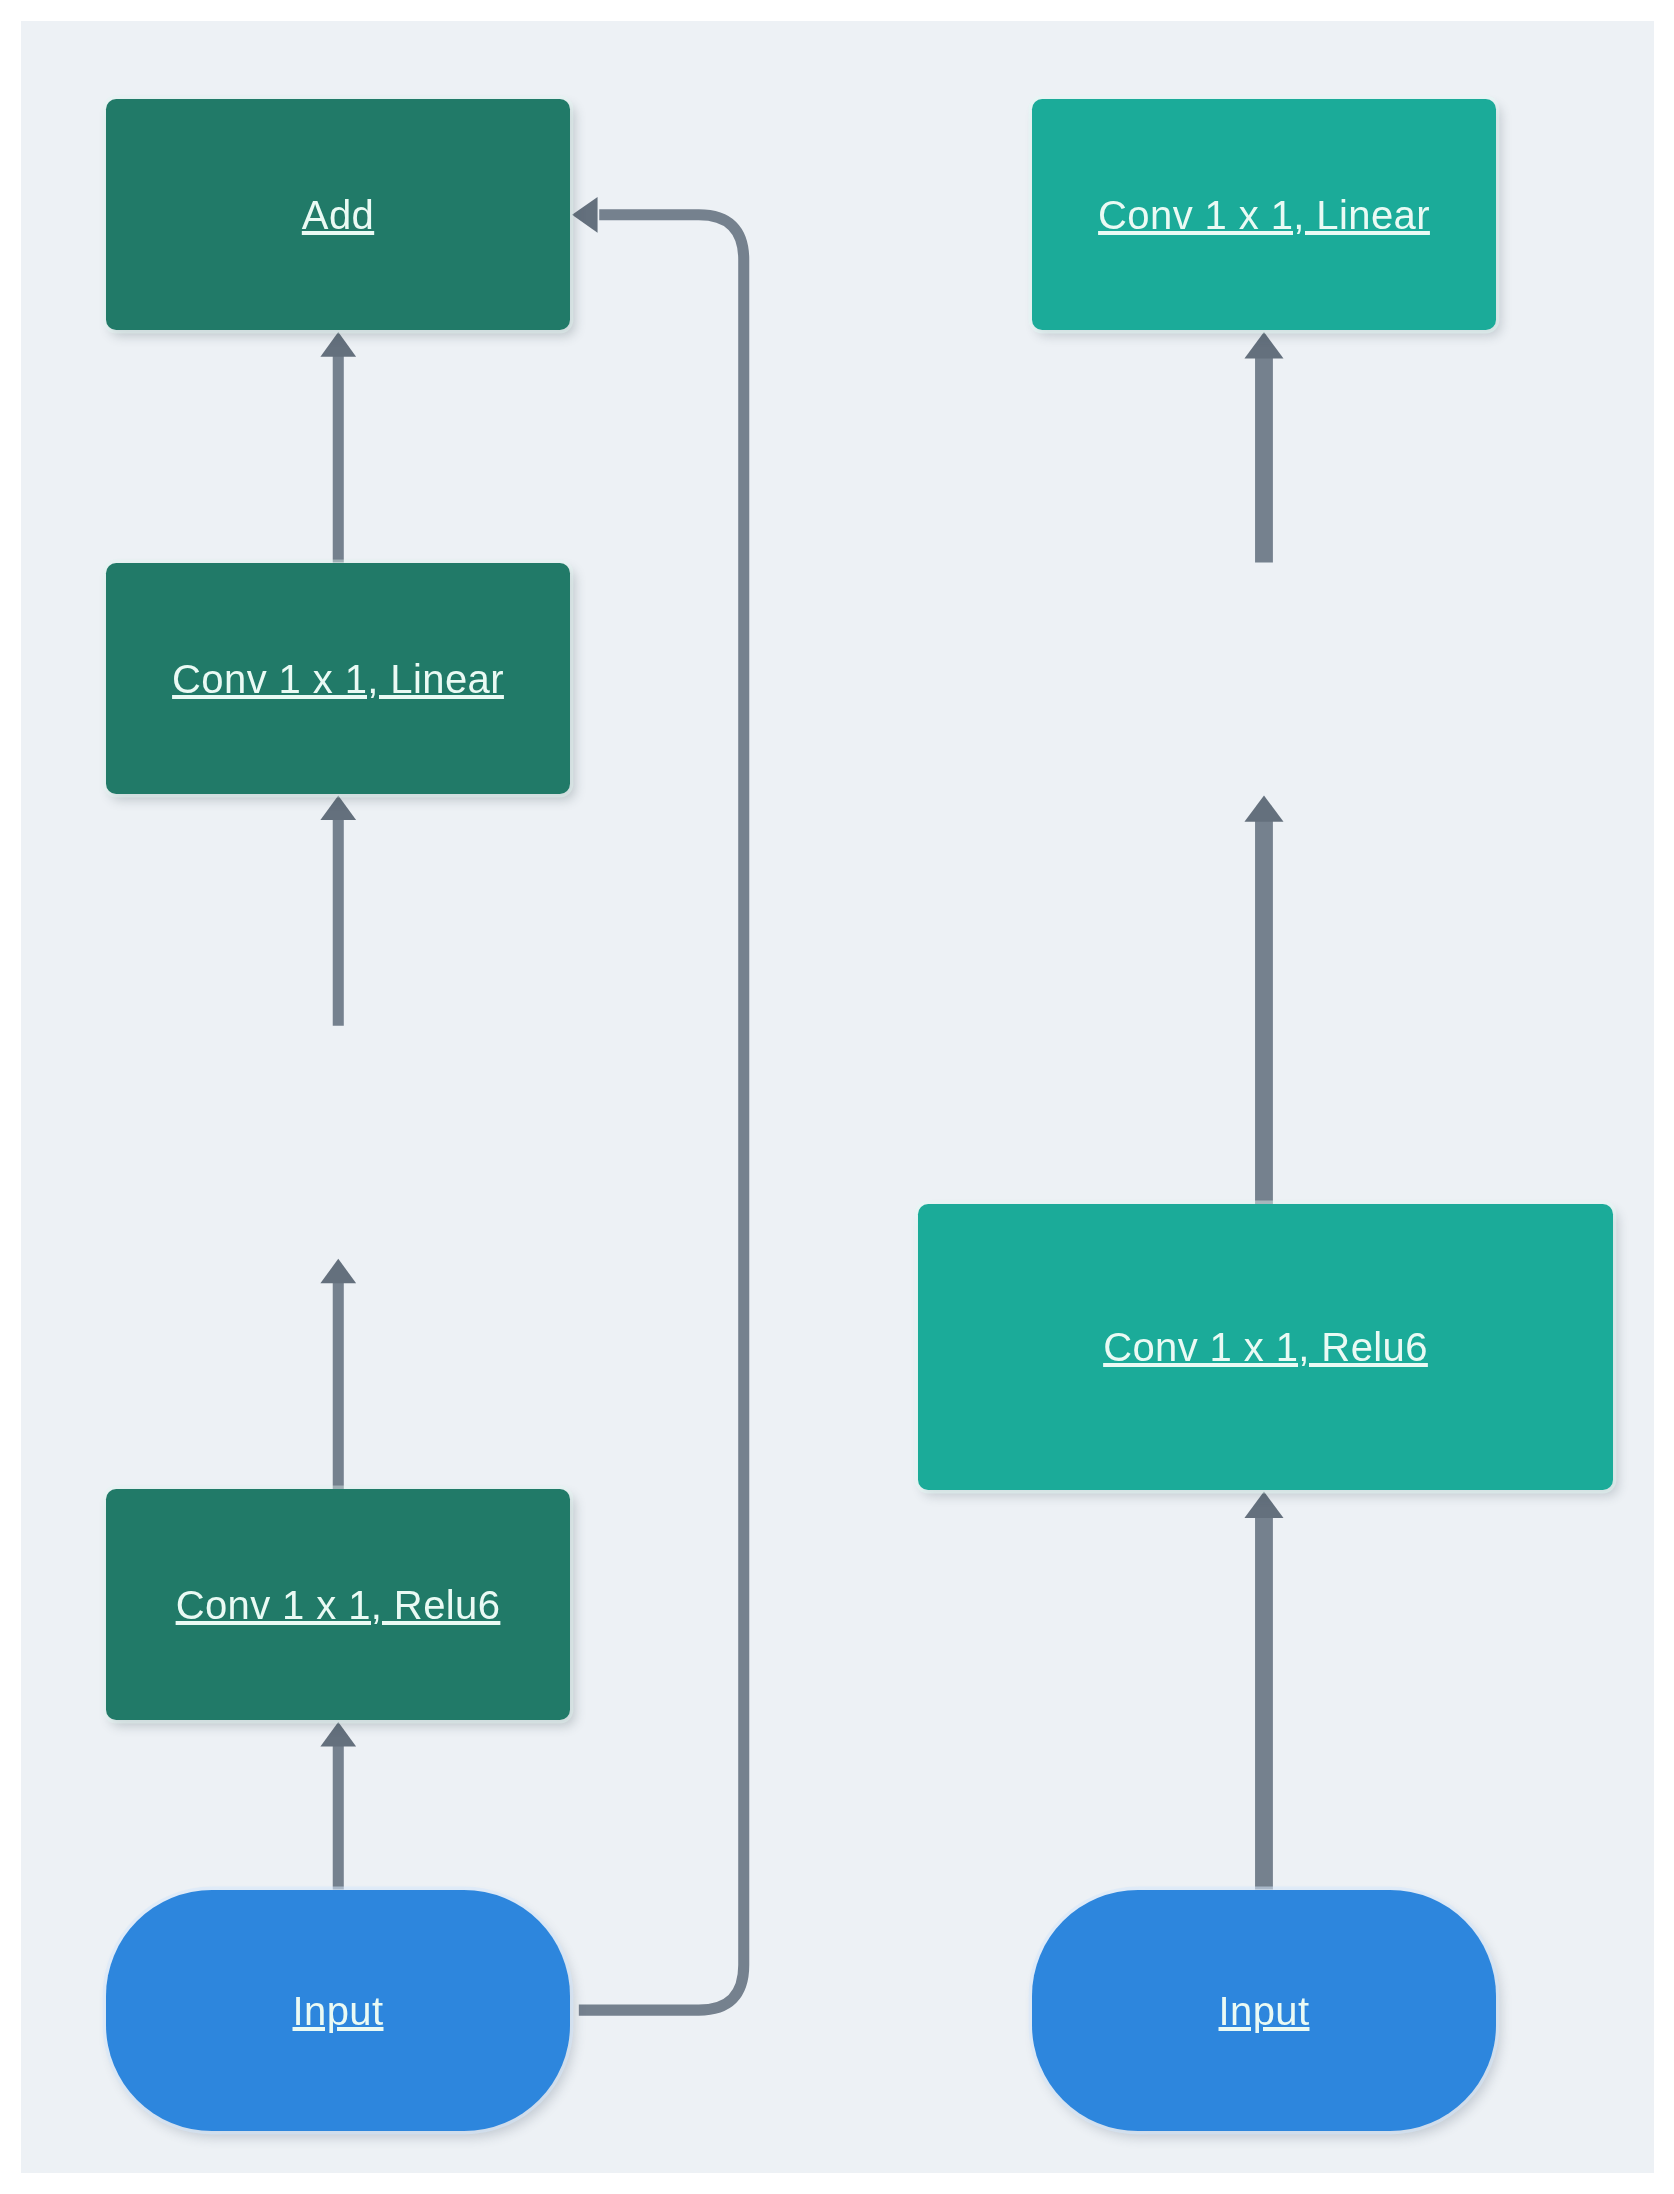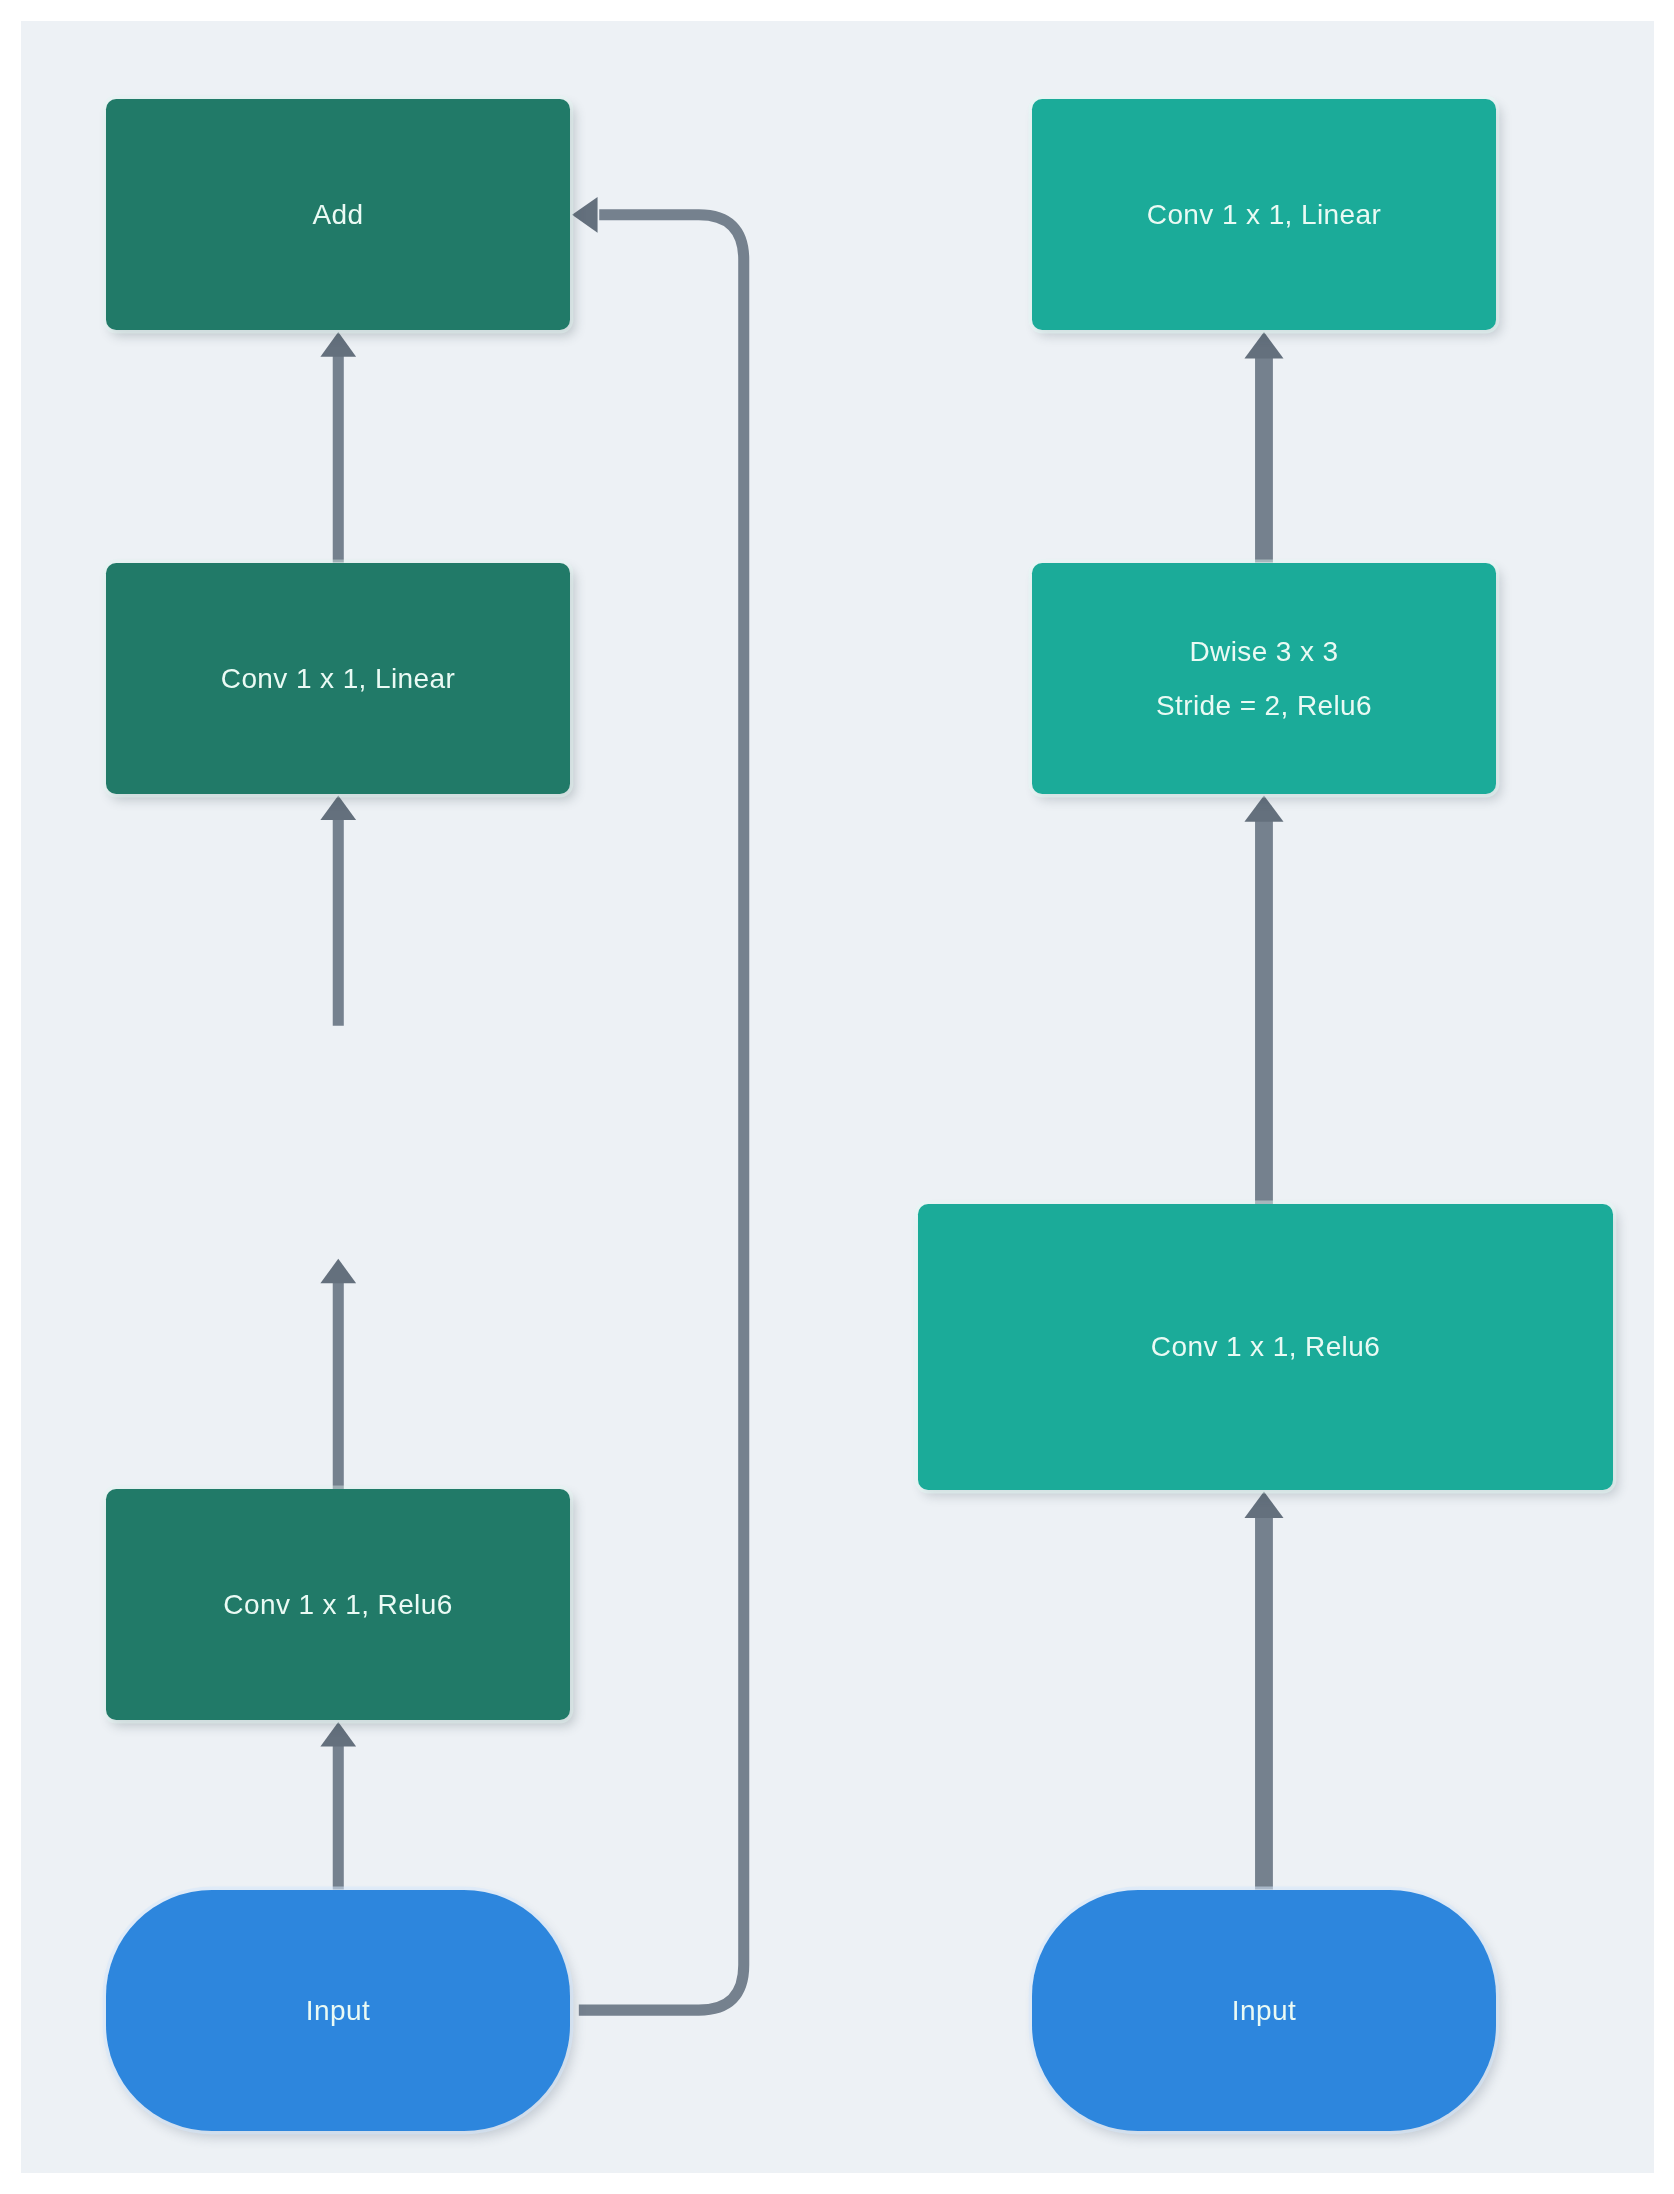--- a/index.html
+++ b/index.html
@@ -13,24 +13,25 @@
   .panel{
     position:absolute;
     left:21px;top:21px;right:21px;bottom:21px;
     background:var(--panel-bg,#edf1f5);
   }
   .node{
     position:absolute;
     display:flex;align-items:center;justify-content:center;
     text-align:center;
     color:var(--label-color,#eafaf4);
-    font-size:28px;
+    font-size:40px;
     letter-spacing:0.4px;
     line-height:54px;
     border-radius:10.2px;
+    text-decoration:underline;
   }
   .node.dark{
     background:var(--dark-green,#217a68);
     box-shadow:0 0 0 3.4px rgba(228,248,242,.40), 4.3px 6px 10.2px rgba(50,70,80,.25);
   }
   .node.teal{
     background:var(--light-teal,#1bab99);
     box-shadow:0 0 0 3.4px rgba(228,250,246,.45), 4.3px 6px 10.2px rgba(50,70,80,.22);
   }
   .node.capsule{
@@ -110,26 +111,20 @@
     <div class="node dark l-convrelu">
       <span>Conv 1 x 1, Relu6</span>
     </div>
     <div class="node capsule l-input">
       <span>Input</span>
     </div>
 
     <div class="node teal r-convlin">
       <span>Conv 1 x 1, Linear</span>
     </div>
-    <div class="node teal r-dwise">
-      <span>
-        <span style="display:block">Dwise 3 x 3</span>
-        <span style="display:block">Stride = 2, Relu6</span>
-      </span>
-    </div>
     <div class="node teal r-convrelu">
       <span>Conv 1 x 1, Relu6</span>
     </div>
     <div class="node capsule r-input">
       <span>Input</span>
     </div>
 
   </div>
 </div>
 

